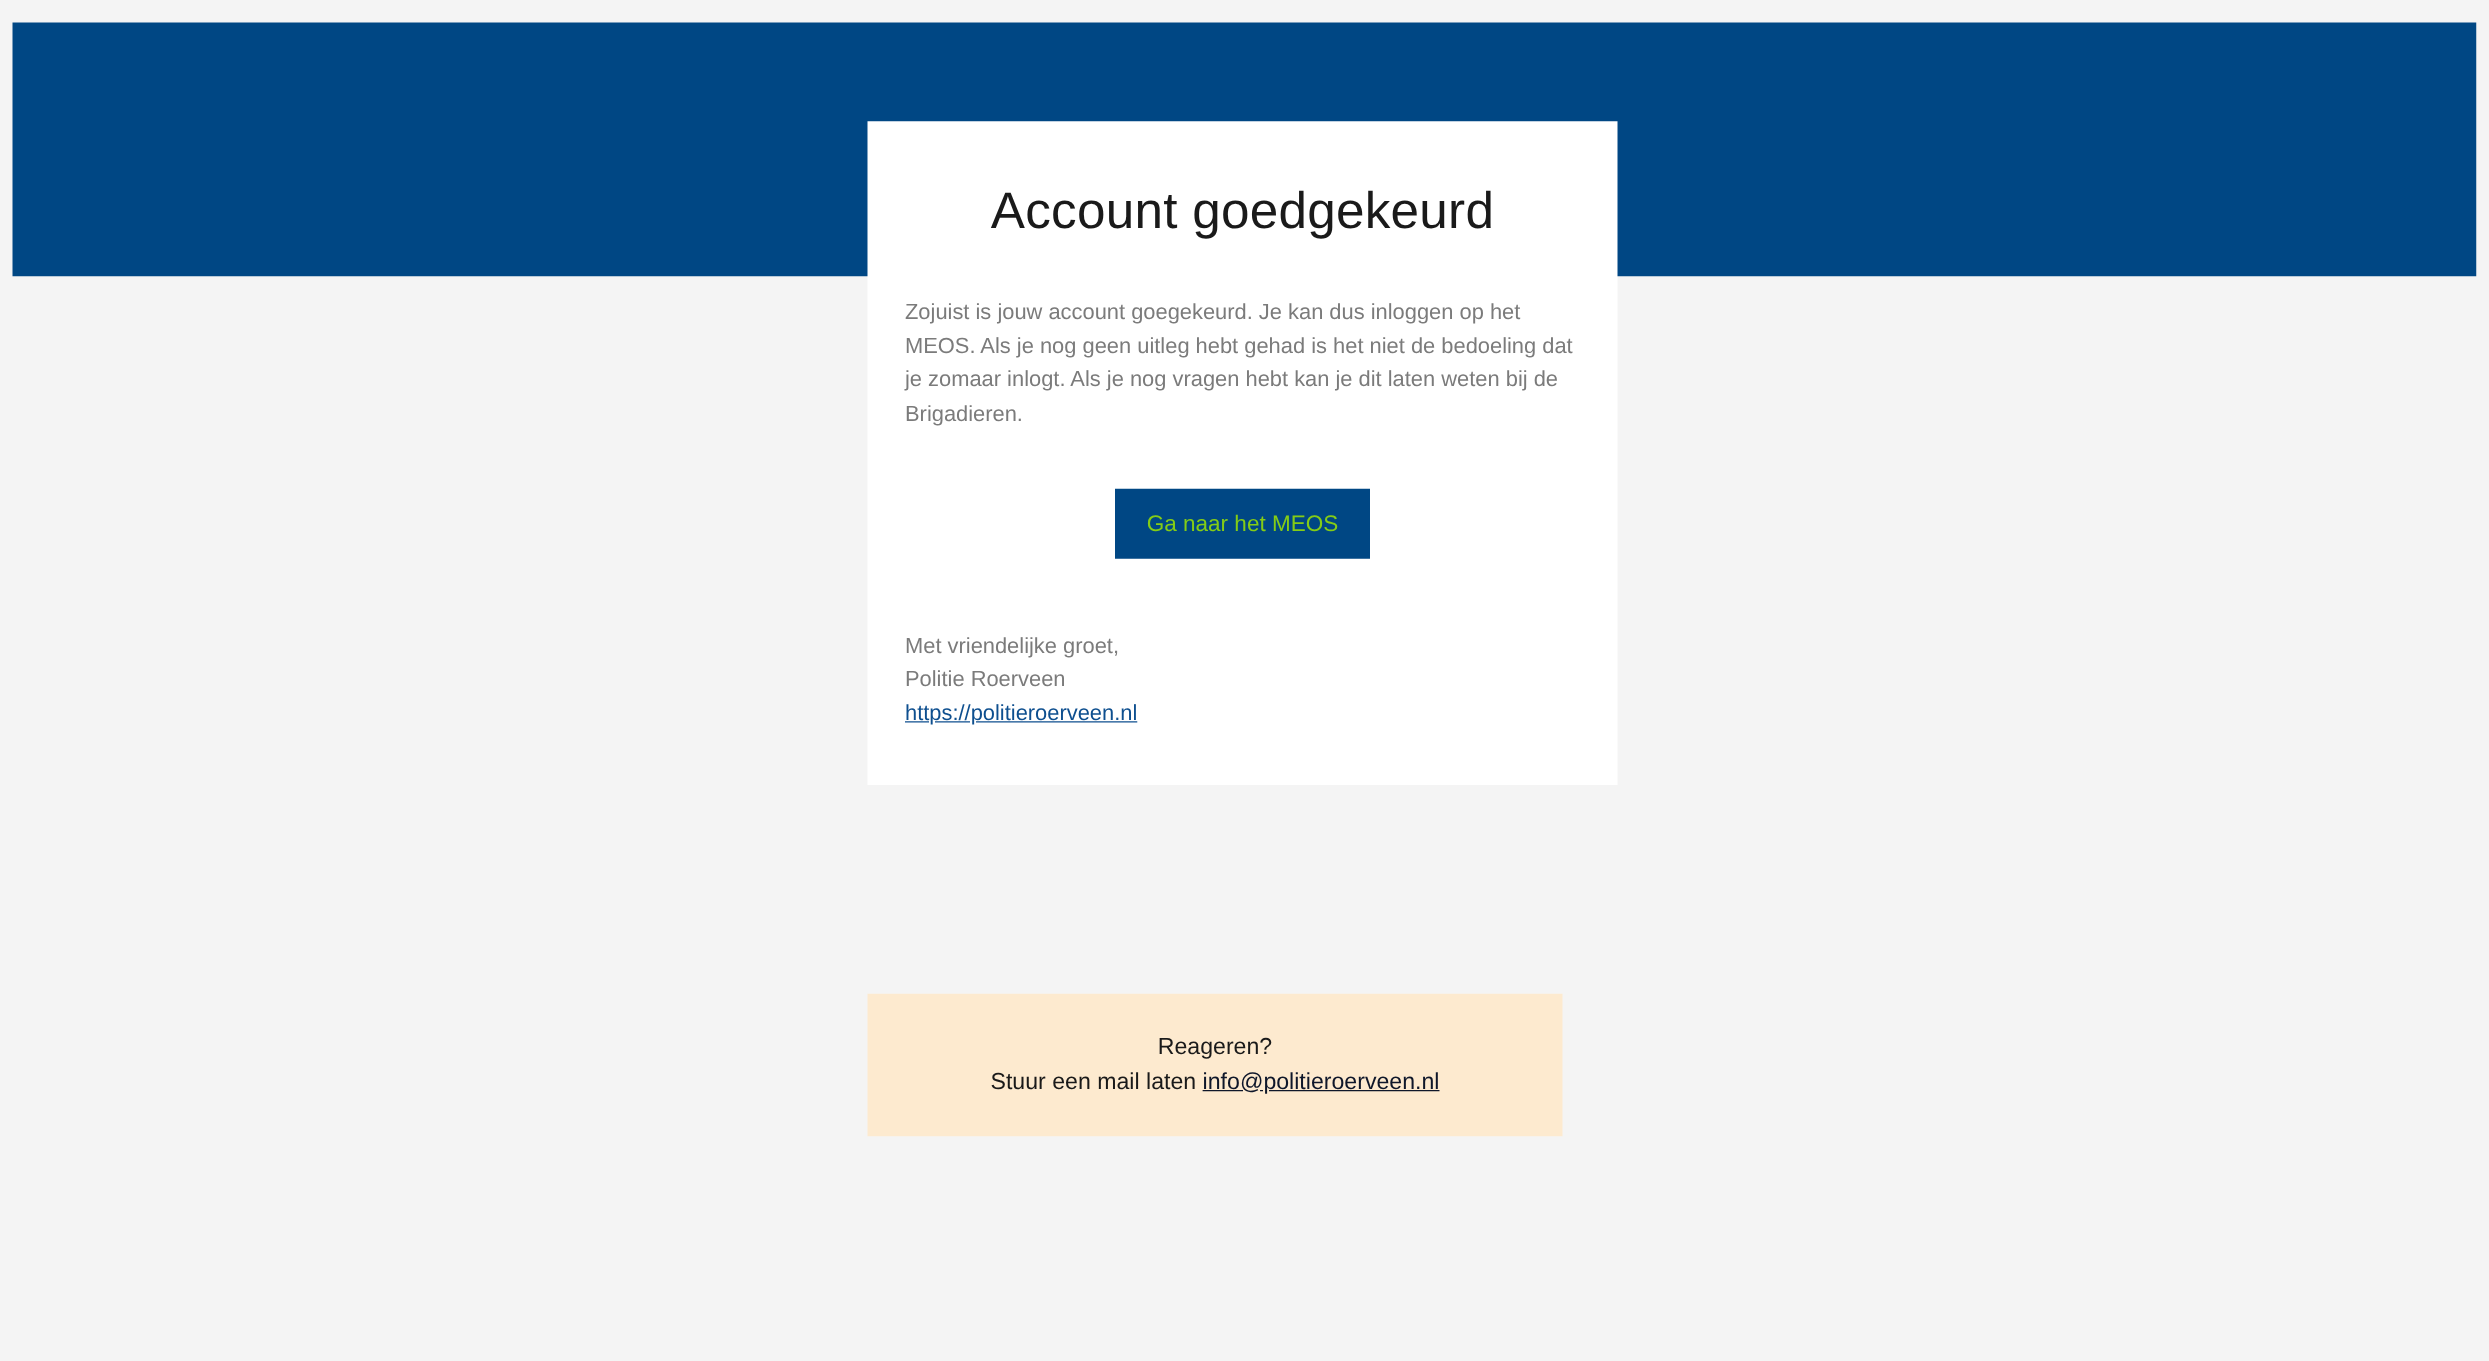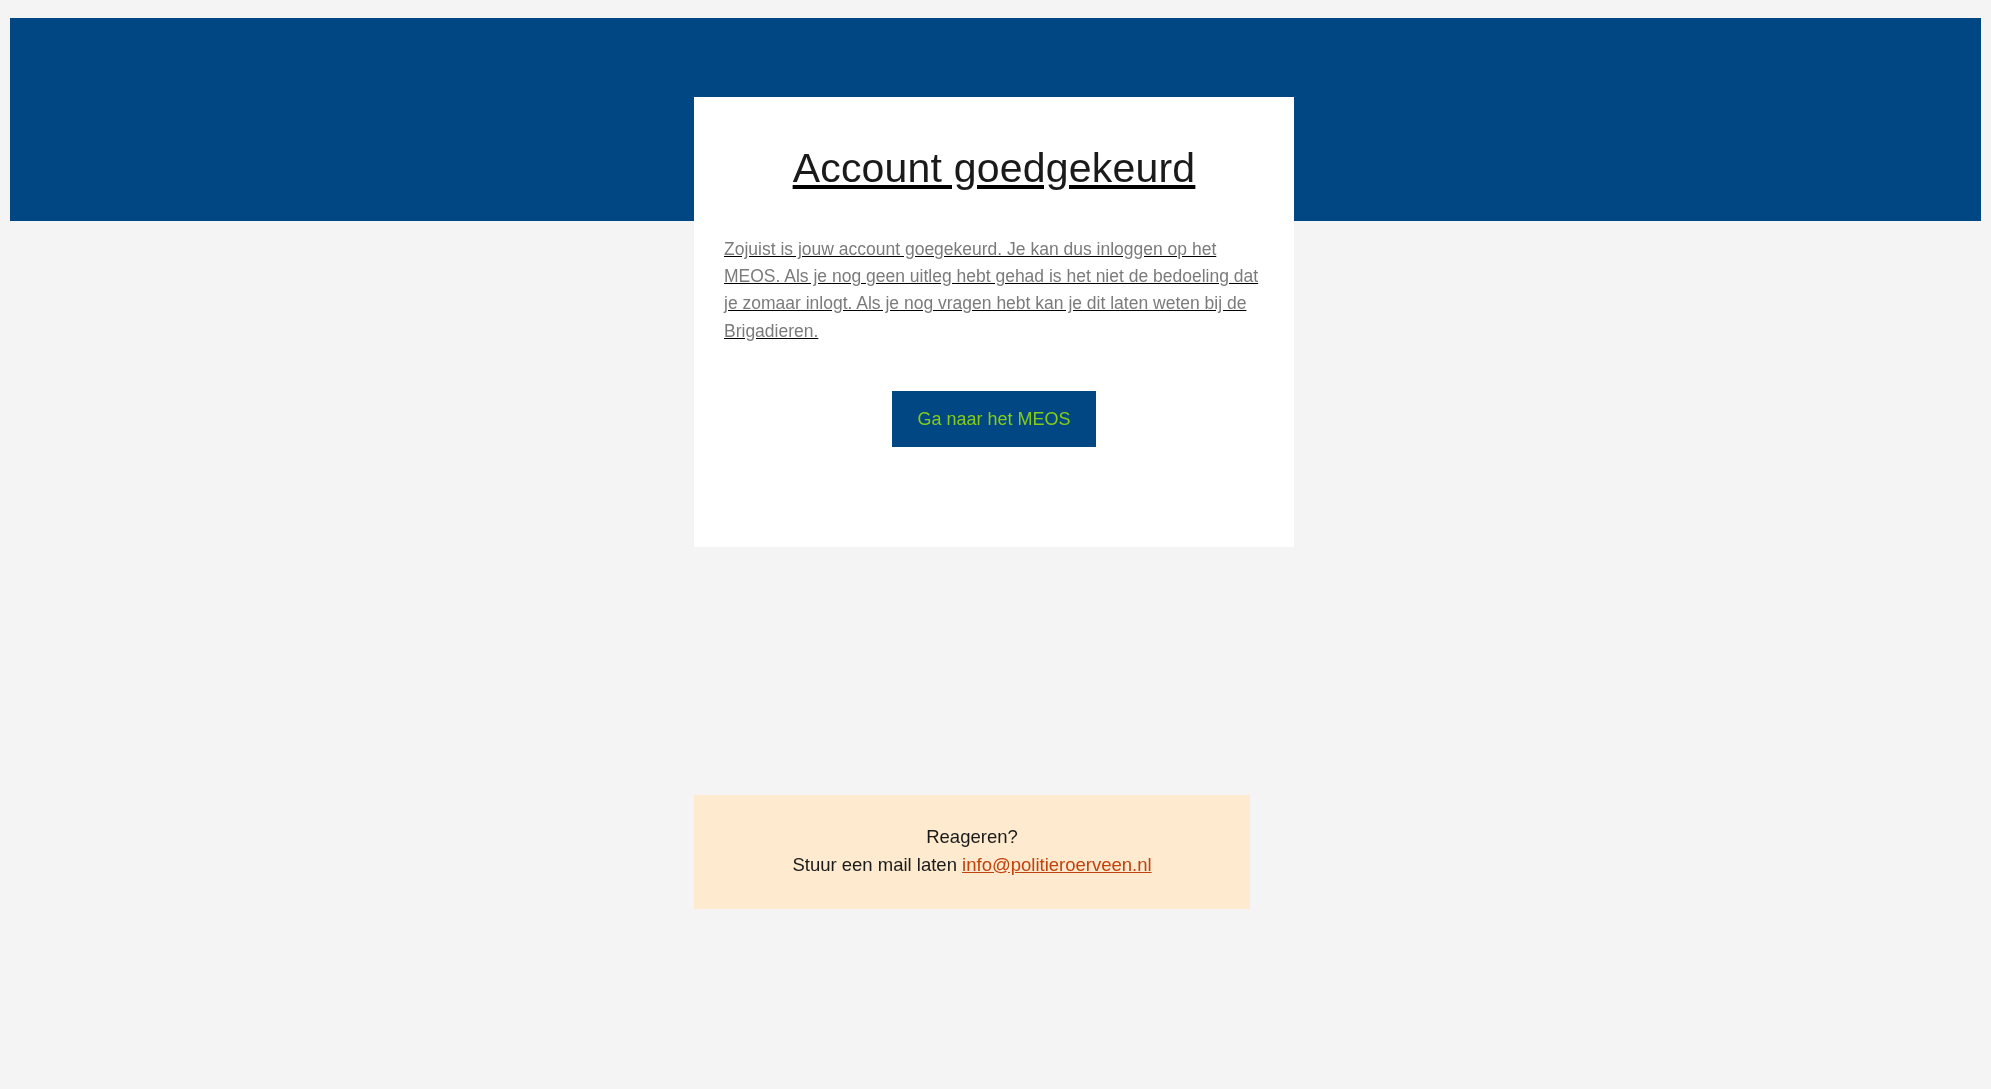--- a/index.html
+++ b/index.html
@@ -32,21 +32,20 @@
   }
 
   
   .email-card {
     position: absolute;
     left: 694px;
     top: 97px;
     width: 600px;
     background: #ffffff;
     box-sizing: border-box;
-    text-decoration: underline;
   }
 
   .email-title {
     margin: 0;
     padding: 48px 30px 44px 30px;
     text-align: center;
     font-size: 41px;
     font-weight: 400;
     color: #1a1a1a;
     letter-spacing: 0.2px;
@@ -121,21 +120,21 @@
     color: #1a1a1a;
     font-size: 18.5px;
     line-height: 1.5;
   }
 
   .footer-card .f-line {
     display: block;
   }
 
   .footer-link {
-    color: #c2410c;
+    color: #0f172a;
     text-decoration: underline;
   }
 </style>
 </head>
 <body>
 
 <div class="page">
 
   <div class="header-band"></div>
 
@@ -144,20 +143,25 @@
 
     <div class="email-body">
 
       <p>Zojuist is jouw account goegekeurd. Je kan dus inloggen op het MEOS. Als je nog geen uitleg hebt gehad is het niet de bedoeling dat je zomaar inlogt. Als je nog vragen hebt kan je dit laten weten bij de Brigadieren.</p>
 
       <div class="cta-wrap">
         <a class="cta-button" href="#">Ga naar het MEOS</a>
       </div>
 
 
+      <p class="signature">
+        <span class="sig-line">Met vriendelijke groet,</span>
+        <span class="sig-line">Politie Roerveen</span>
+        <a class="sig-line sig-link" href="#">https://politieroerveen.nl</a>
+      </p>
     </div>
   </div>
 
   <div class="footer-card">
     <span class="f-line">Reageren?</span>
     <span class="f-line">
       <span>Stuur een mail laten </span><a class="footer-link" href="#">info@politieroerveen.nl</a>
     </span>
   </div>
 

